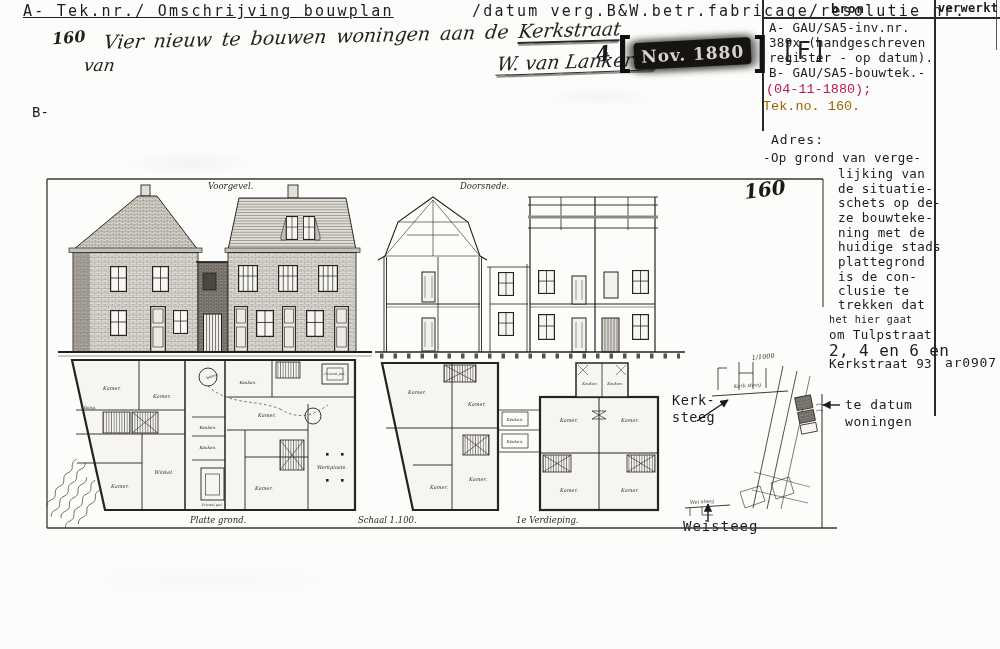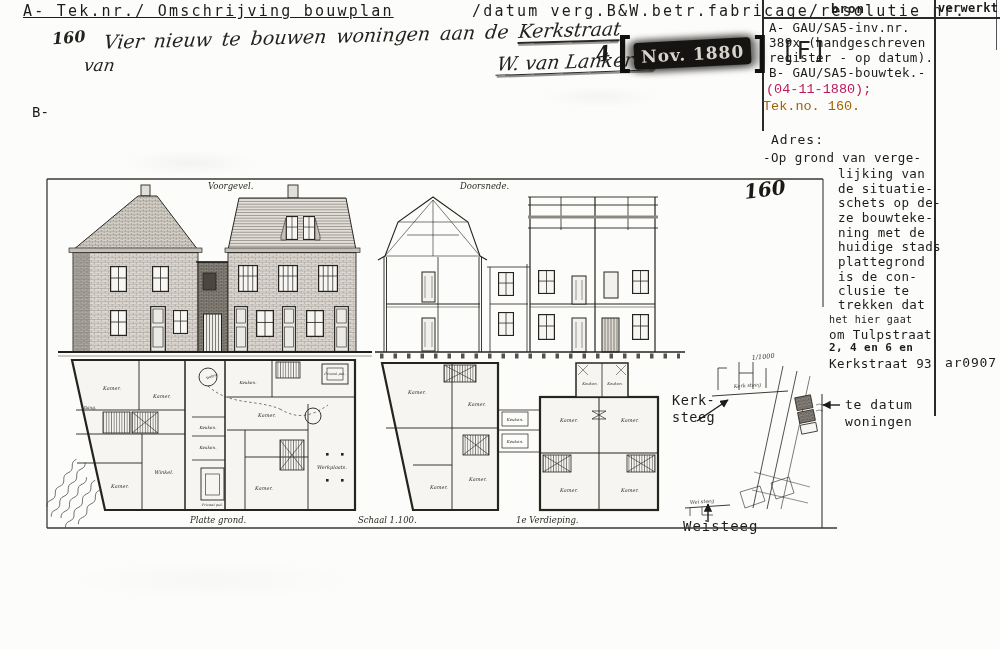--- a/index.html
+++ b/index.html
@@ -53,21 +53,21 @@
   <div class="tw" style="left:838px;top:196px;font-size:12.5px;letter-spacing:0.4px;">schets op de-</div>
   <div class="tw" style="left:838px;top:211px;font-size:12.5px;letter-spacing:0.4px;">ze bouwteke-</div>
   <div class="tw" style="left:838px;top:226px;font-size:12.5px;letter-spacing:0.4px;">ning met de</div>
   <div class="tw" style="left:838px;top:240px;font-size:12.5px;letter-spacing:0.4px;">huidige stads</div>
   <div class="tw" style="left:838px;top:255px;font-size:12.5px;letter-spacing:0.4px;">plattegrond</div>
   <div class="tw" style="left:838px;top:270px;font-size:12.5px;letter-spacing:0.4px;">is de con-</div>
   <div class="tw" style="left:838px;top:284px;font-size:12.5px;letter-spacing:0.4px;">clusie te</div>
   <div class="tw" style="left:838px;top:298px;font-size:12.5px;letter-spacing:0.4px;">trekken dat</div>
   <div class="tw" style="left:829px;top:314px;font-size:10px;letter-spacing:0.4px;">het hier gaat</div>
   <div class="tw" style="left:829px;top:328px;font-size:12.5px;letter-spacing:0.4px;">om Tulpstraat</div>
-  <div class="tw" style="left:829px;top:342px;font-size:11px;letter-spacing:0.4px;font-weight:bold;">2, 4 en 6 en</div>
+  <div class="tw" style="left:829px;top:342px;font-size:16px;letter-spacing:0.4px;">2, 4 en 6 en</div>
   <div class="tw" style="left:829px;top:357px;font-size:12.5px;letter-spacing:0.4px;">Kerkstraat 93</div>
 
   <div class="tw" style="left:945px;top:356px;font-size:13px;letter-spacing:0.8px;">ar0907</div>
 
   <div class="tw" style="left:32px;top:104px;font-size:14px;">B-</div>
 
   <div class="hw" style="left:52px;top:28px;font-size:16px;transform:rotate(-4deg);font-weight:bold;">160</div>
   <div class="hw" style="left:104px;top:24px;font-size:19px;transform:rotate(-1.5deg) skewX(-8deg);word-spacing:4px;"><span>Vier nieuw te bouwen woningen aan de </span><span class="street-ul">Kerkstraat</span></div>
   <div class="hw" style="left:84px;top:55px;font-size:17px;transform:skewX(-8deg);">van</div>
   <div class="hw sig-ul" style="left:497px;top:50px;font-size:19px;transform:rotate(-2deg) skewX(-10deg);">W. van Lankeren</div>

